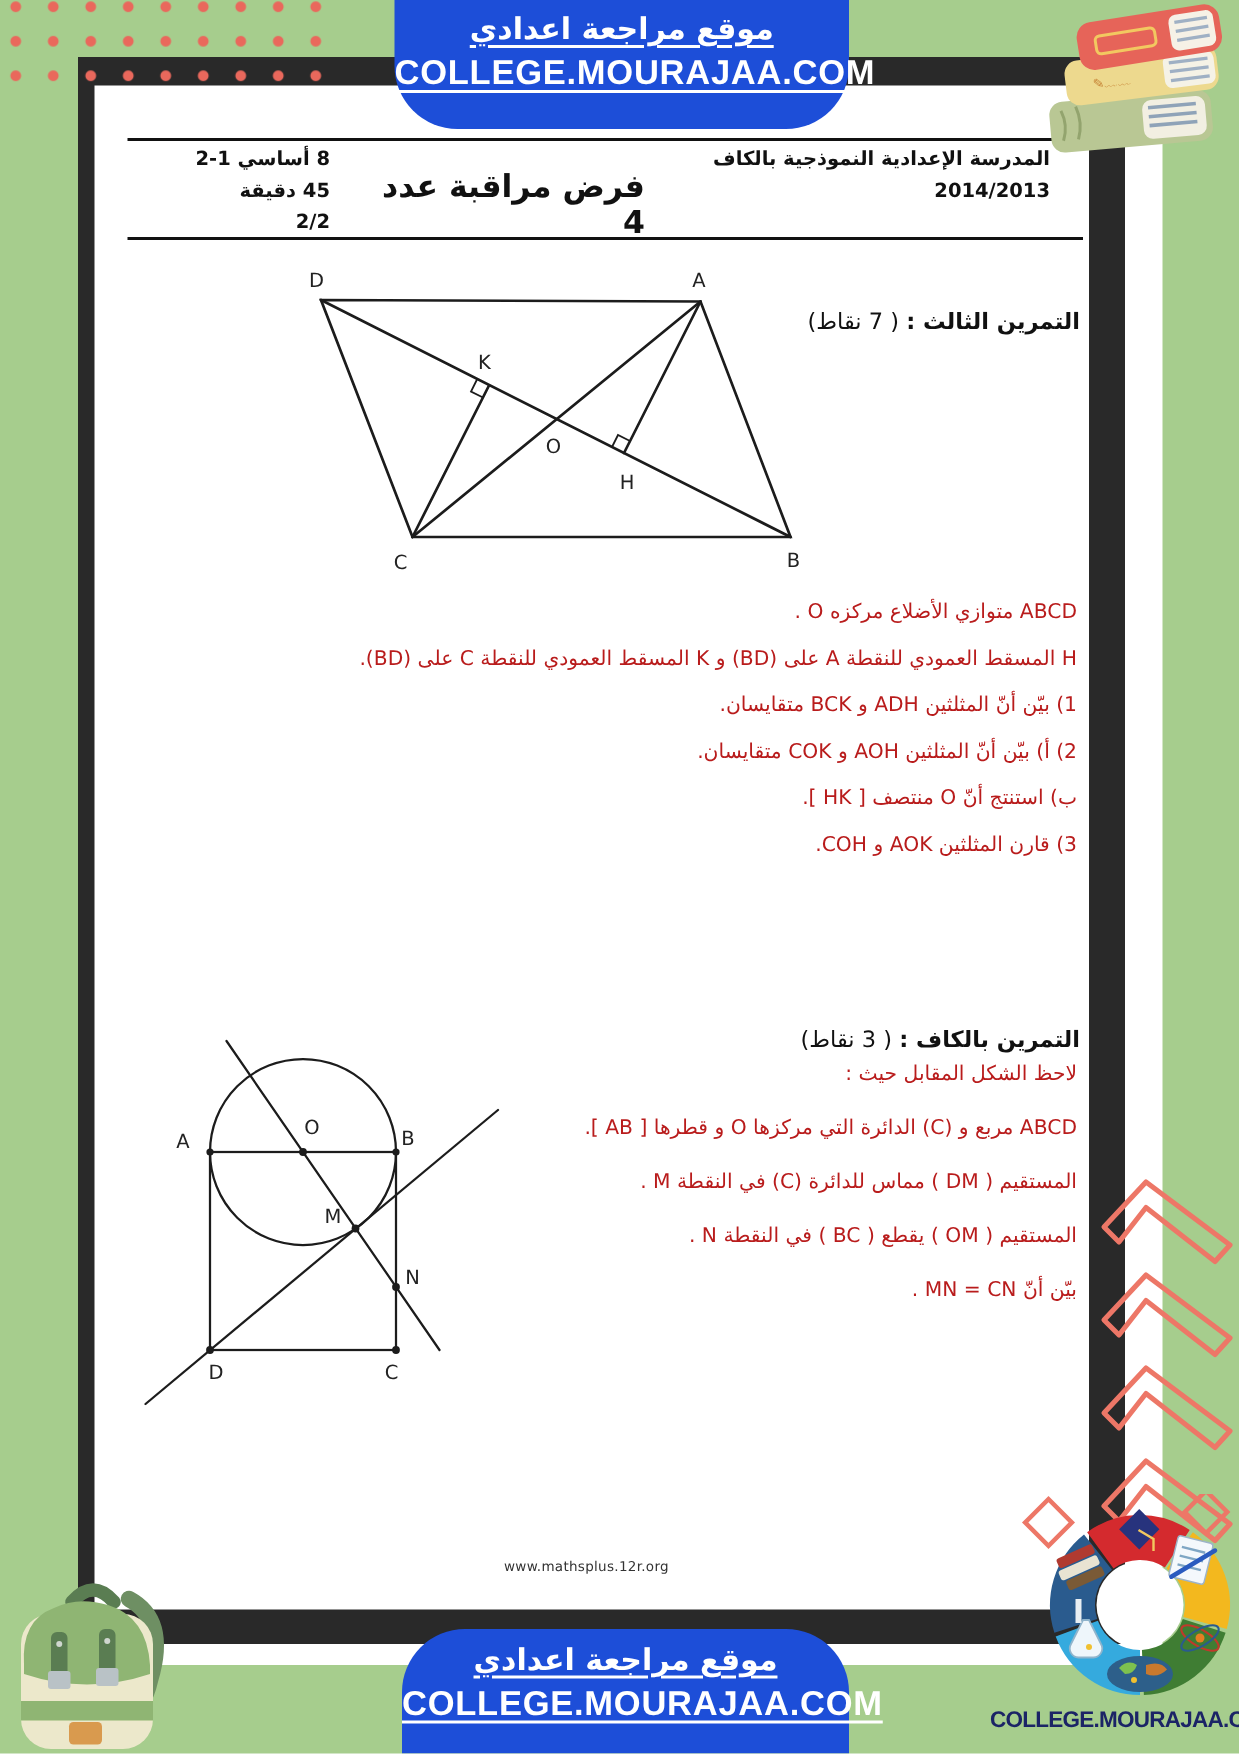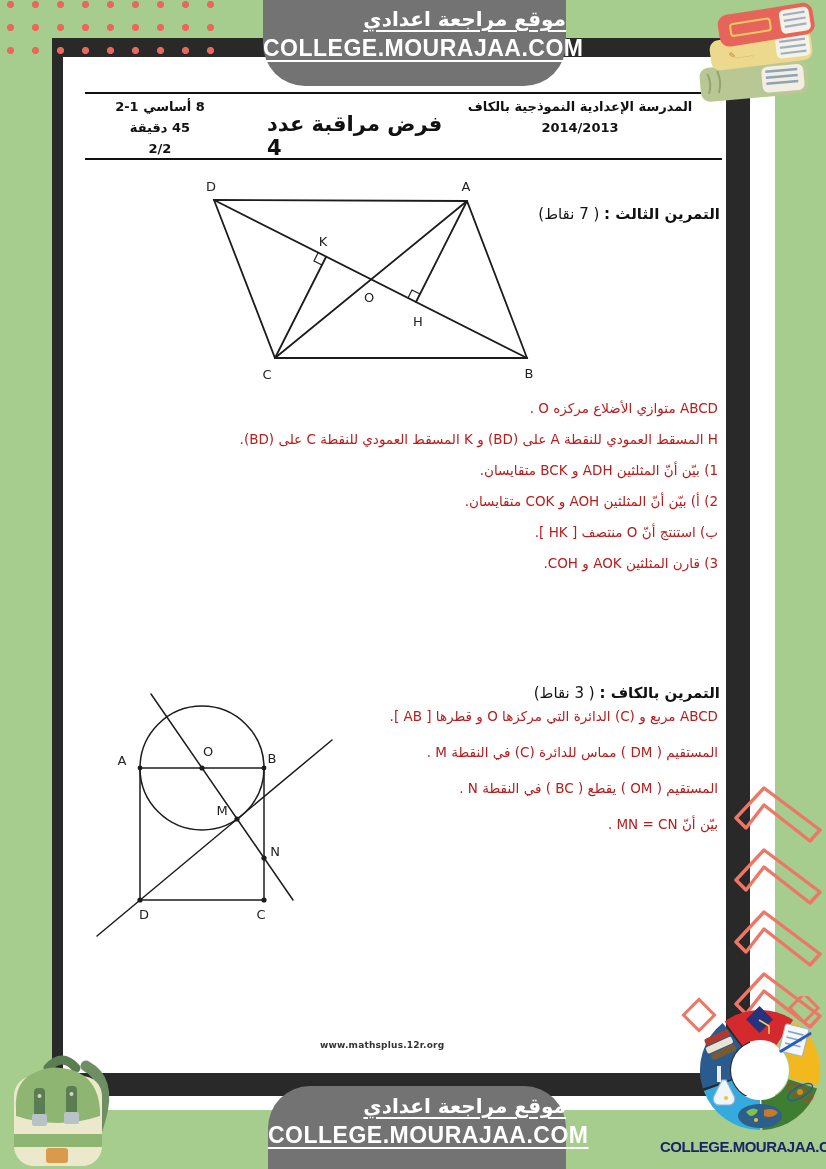--- a/index.html
+++ b/index.html
@@ -20,46 +20,46 @@
   }
   .frame{
     position:absolute;left:52px;top:38px;width:698px;height:1058px;
     background:#292929;z-index:2;
   }
   .page{
     position:absolute;left:63px;top:57px;width:663px;height:1016px;
     background:#ffffff;z-index:3;
   }
   
-  .bump{position:absolute;background:#737373;z-index:7;text-align:right;}
+  .bump{position:absolute;background:#1d4ed8;z-index:7;text-align:center;}
   .bump.top{left:263px;top:0;width:303px;height:86px;border-radius:0 0 42px 42px;padding-top:6px;box-sizing:border-box;}
   .bump.bottom{left:268px;top:1086px;width:298px;height:83px;border-radius:42px 42px 0 0;padding-top:7px;box-sizing:border-box;}
   .banner-ar{
     display:block;color:#ffffff;font-weight:bold;font-size:20px;line-height:27px;
     text-decoration:underline;text-underline-offset:4px;text-decoration-thickness:2px;
   }
   .banner-en{
     display:block;color:#ffffff;font-weight:bold;font-size:23px;line-height:30px;letter-spacing:.5px;
     text-decoration:underline;text-underline-offset:4px;text-decoration-thickness:2px;
     font-family:"Liberation Sans","DejaVu Sans",sans-serif;
   }
   
   .rule{position:absolute;left:85px;width:637px;height:2px;background:#111;z-index:4;}
-  .hdr{position:absolute;z-index:4;color:#111;font-weight:bold;font-size:13px;line-height:21px;text-align:center;}
+  .hdr{position:absolute;z-index:4;color:#111;font-weight:bold;font-size:13px;line-height:21px;text-align:right;}
   .hdr-title{position:absolute;z-index:4;color:#111;font-weight:bold;font-size:21px;}
   
   .ex-title{position:absolute;z-index:4;direction:rtl;font-size:15px;color:#111;white-space:nowrap;margin-top:29px;}
   .ex-title .b{font-weight:bold;}
   .ex-body{position:absolute;z-index:4;direction:rtl;text-align:right;color:#b91c1c;font-size:13.5px;}
   .ex-body .ln{white-space:nowrap;}
   .ex3 .ln{line-height:31px;}
   .ex4 .ln{line-height:36px;}
   .site-footer{
-    position:absolute;left:320px;top:1040px;width:120px;z-index:4;text-align:center;
-    font-size:9px;font-weight:bold;color:#333;letter-spacing:.2px;
+    position:absolute;left:336px;top:1040px;width:120px;z-index:4;
+    font-size:9px;font-weight:normal;color:#333;letter-spacing:.2px;
   }
   
   .fig{position:absolute;z-index:4;}
   .fig text{font-family:"DejaVu Sans","Liberation Sans",sans-serif;font-size:13px;fill:#222;}
   
   .deco{position:absolute;z-index:8;}
   .logo-caption{
     position:absolute;left:660px;top:1138px;width:164px;z-index:9;text-align:center;
     font-weight:bold;font-size:15px;letter-spacing:-.5px;color:#1b2466;
     font-family:"Liberation Sans","DejaVu Sans",sans-serif;
@@ -79,21 +79,21 @@
 </div>
 
 <div class="rule" style="top:92px"></div>
 <div class="rule" style="top:158px"></div>
 
 <div class="hdr" style="right:126px;top:96px;width:240px;direction:rtl">
   <div>المدرسة الإعدادية النموذجية بالكاف</div>
   <div>2014/2013</div>
 </div>
 
-<div class="hdr-title" style="left:267px;top:112px;width:180px;text-align:left;direction:rtl">فرض مراقبة عدد 4</div>
+<div class="hdr-title" style="left:250px;top:112px;width:180px;text-align:right;direction:rtl">فرض مراقبة عدد 4</div>
 
 <div class="hdr" style="left:100px;top:96px;width:120px;direction:rtl">
   <div>8 أساسي 1-2</div>
   <div>45 دقيقة</div>
   <div>2/2</div>
 </div>
 
 <div class="ex-title" style="right:106px;top:176px">
   <span class="b">التمرين الثالث :</span>
   <span>( 7 نقاط)</span>
@@ -153,20 +153,21 @@
   <text x="27" y="83" text-anchor="middle">A</text>
   <text x="177" y="81" text-anchor="middle">B</text>
   <text x="113" y="74" text-anchor="middle">O</text>
   <text x="127" y="133" text-anchor="middle">M</text>
   <text x="180" y="174" text-anchor="middle">N</text>
   <text x="49" y="237" text-anchor="middle">D</text>
   <text x="166" y="237" text-anchor="middle">C</text>
 </svg>
 
 <div class="ex-body ex4" style="right:108px;top:698px;width:430px">
+  <div class="ln">لاحظ الشكل المقابل حيث :</div>
   <div class="ln">ABCD مربع و (C) الدائرة التي مركزها O و قطرها [ AB ].</div>
   <div class="ln">المستقيم ( DM ) مماس للدائرة (C)  في النقطة M .</div>
   <div class="ln">المستقيم ( OM ) يقطع ( BC )  في النقطة N .</div>
   <div class="ln">بيّن أنّ  MN = CN .</div>
 </div>
 
 <div class="site-footer">www.mathsplus.12r.org</div>
 
 <svg class="deco" style="left:732px;top:778px" width="92" height="292" viewBox="0 0 92 292">
   <g stroke="#ed7767" stroke-width="3.4" fill="none" stroke-linejoin="round">

